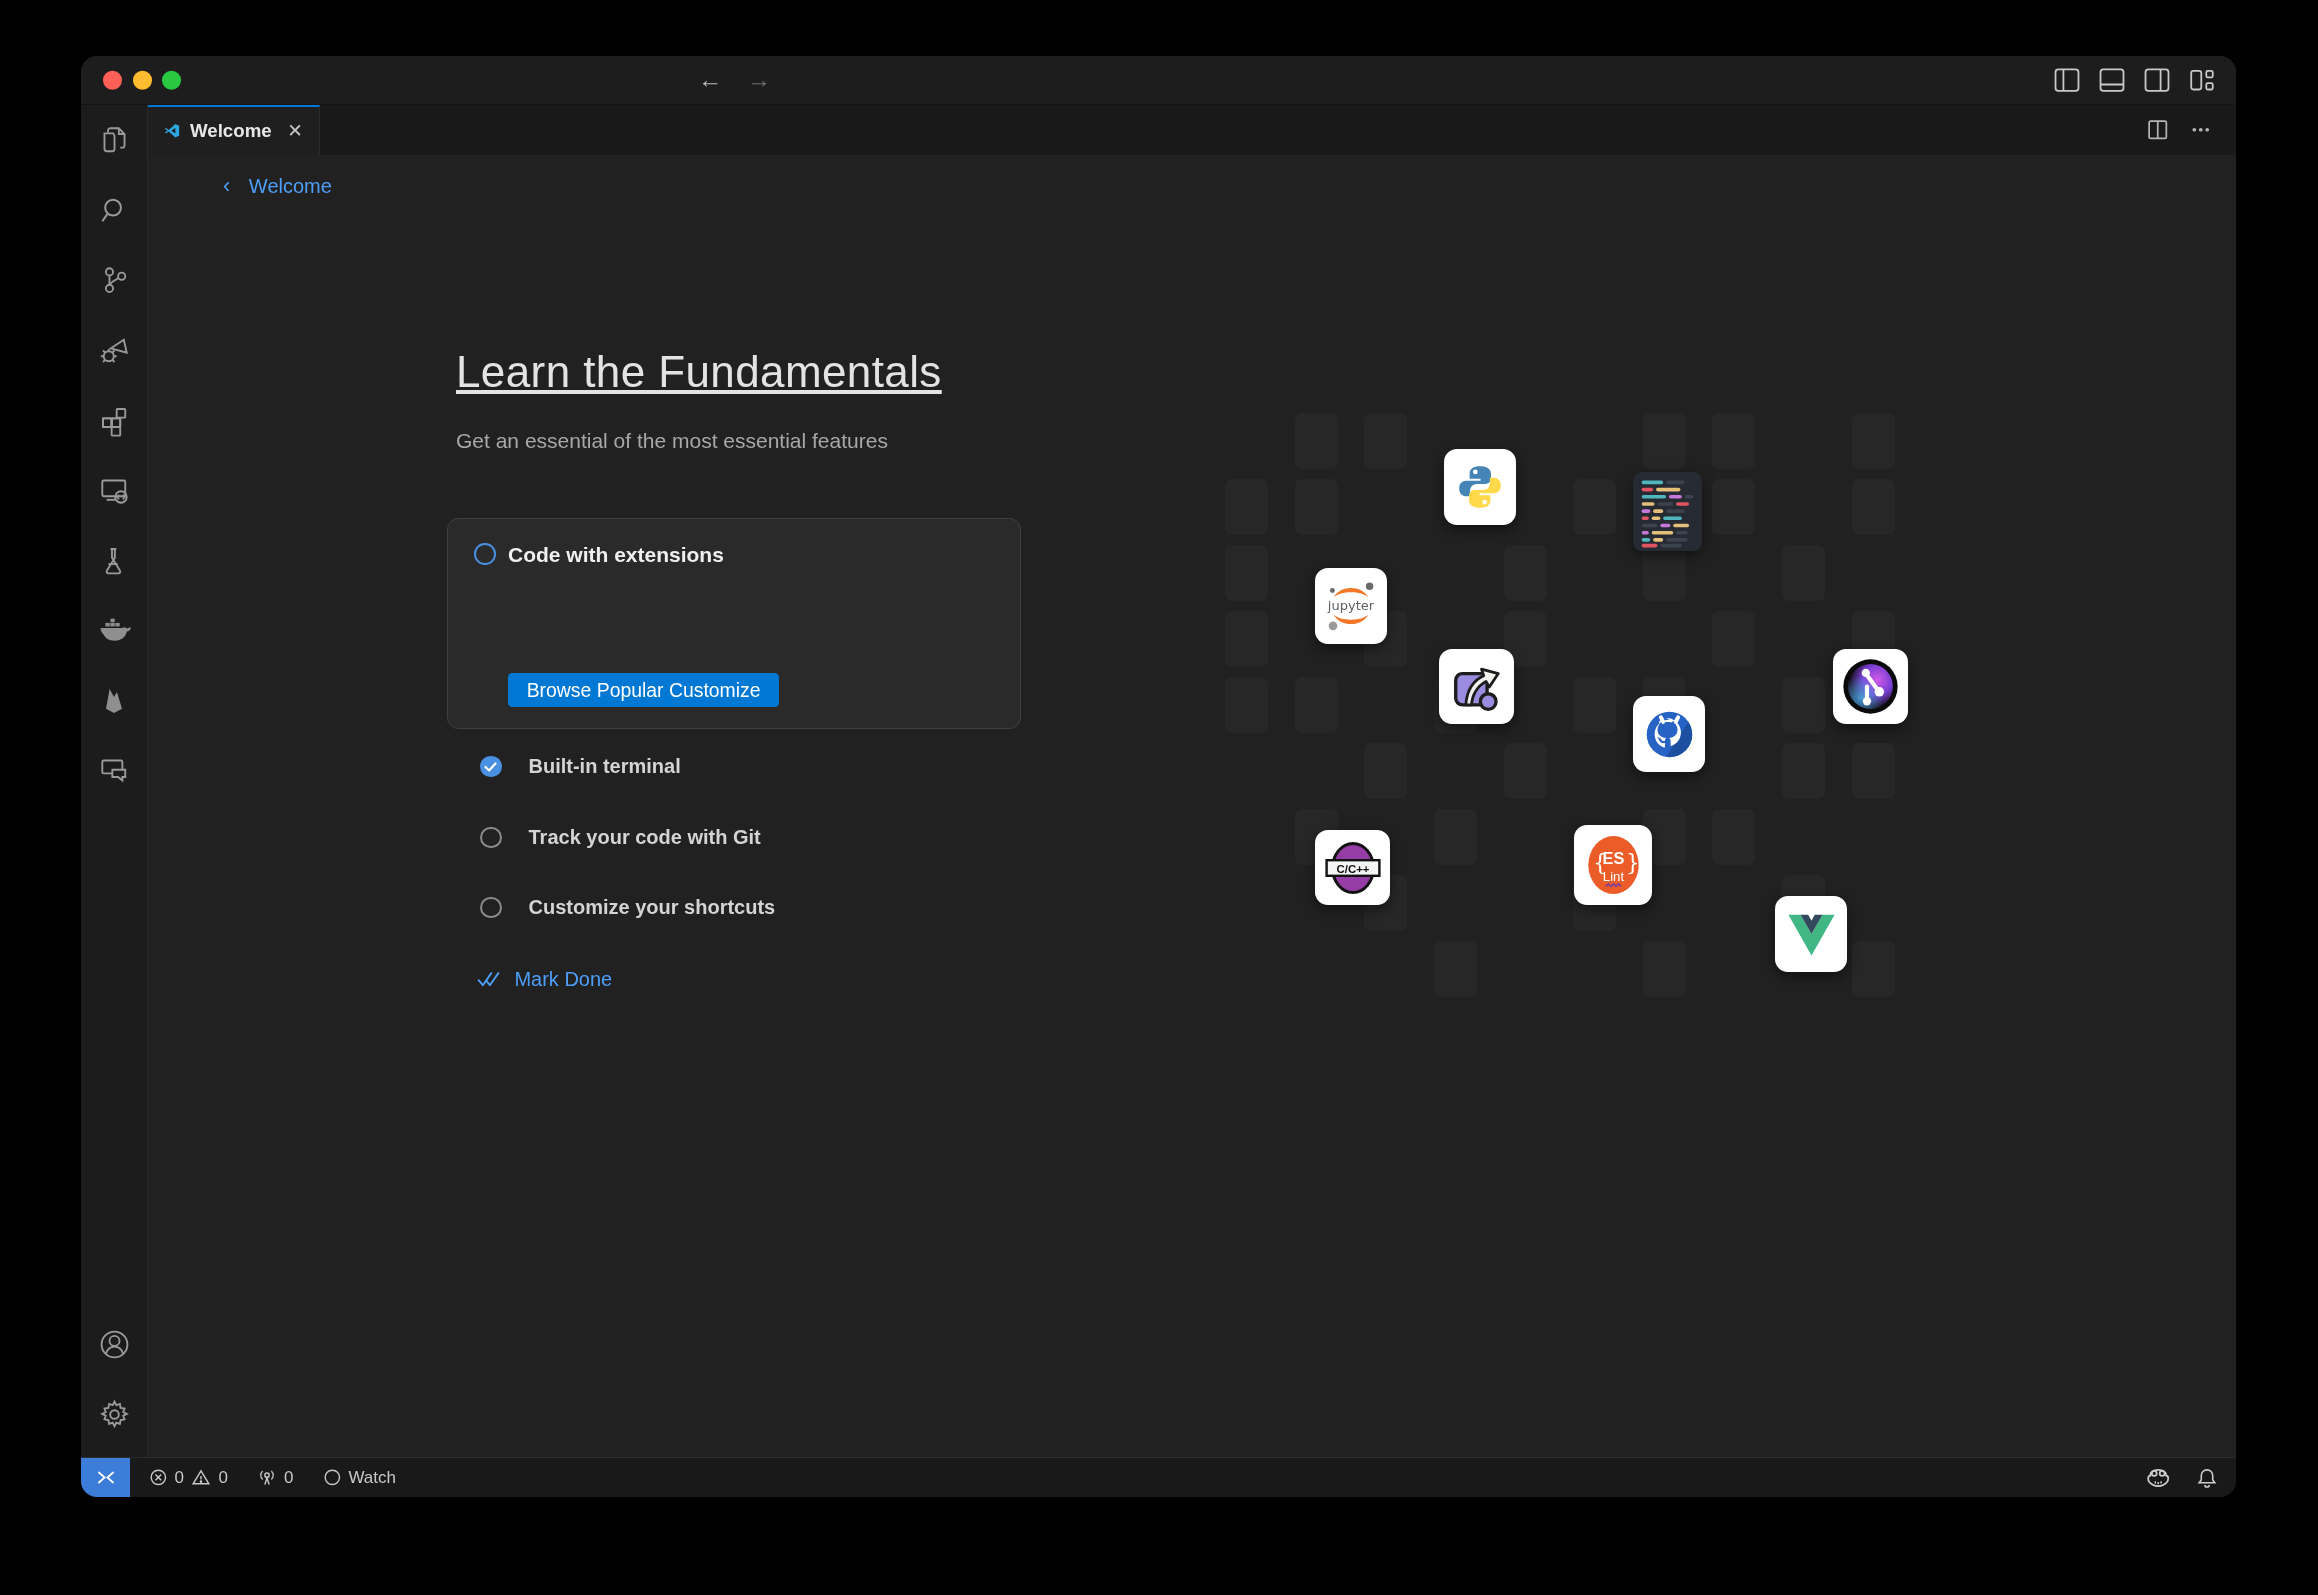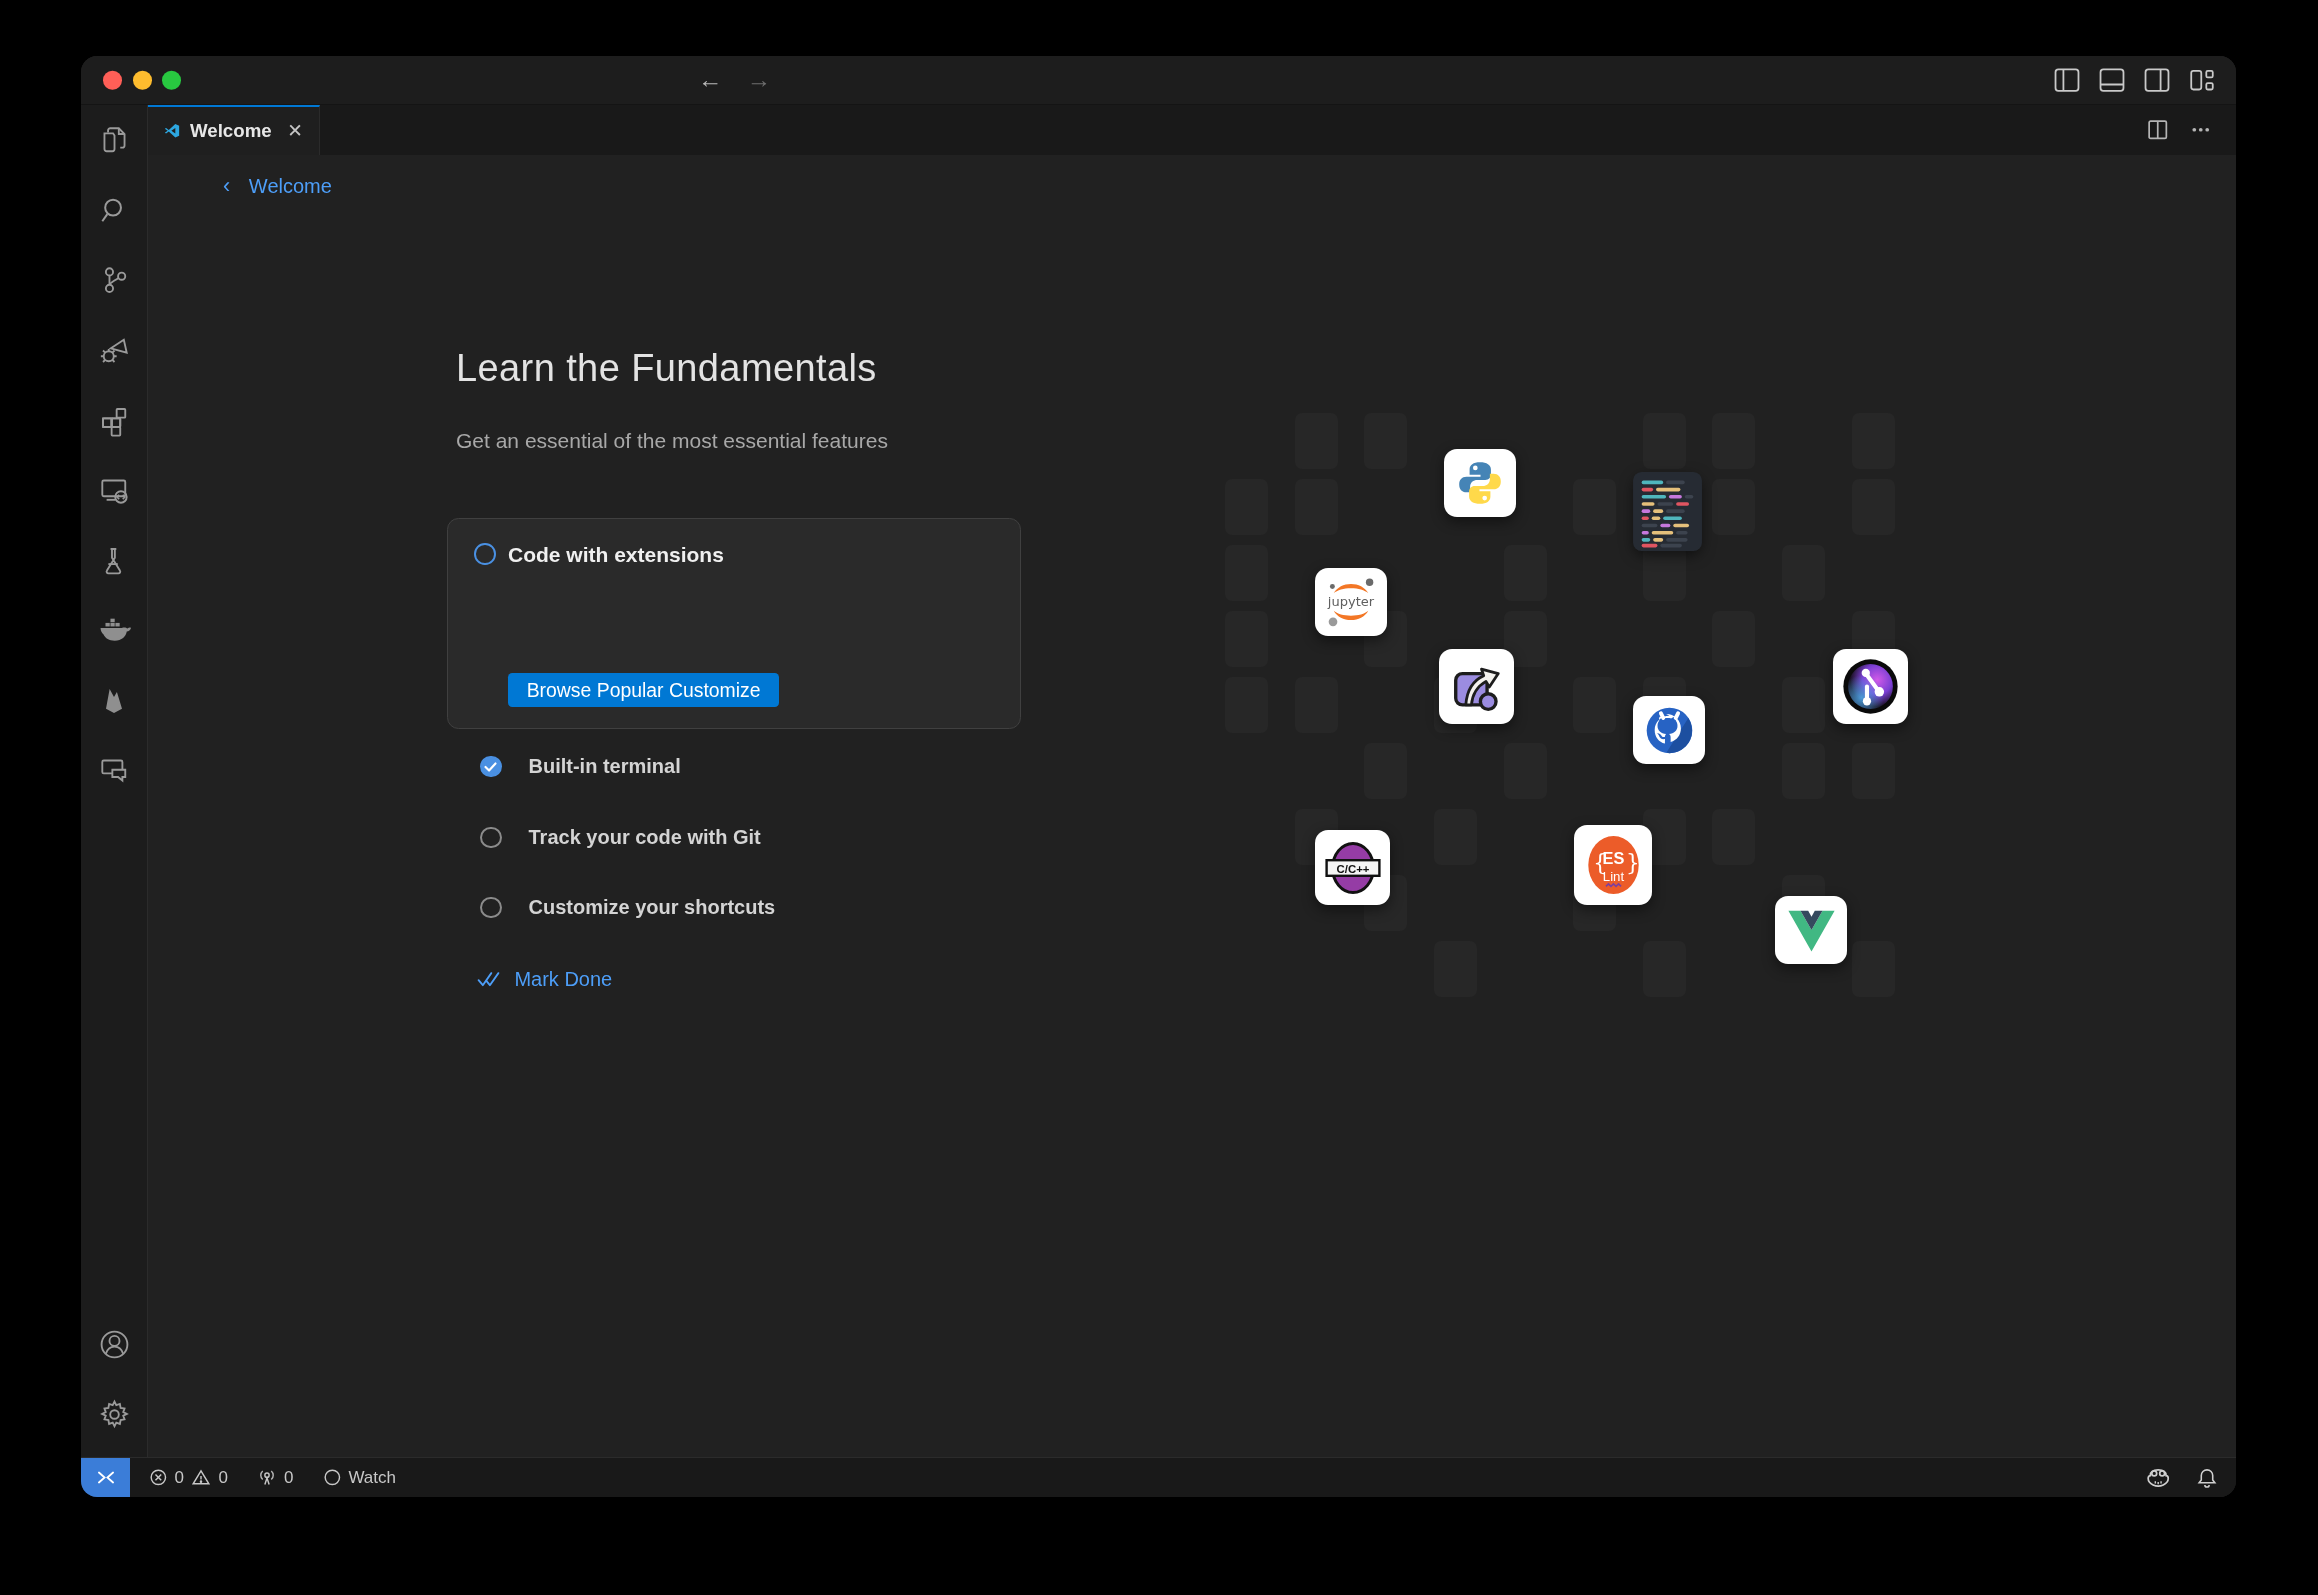--- a/index.html
+++ b/index.html
@@ -29,37 +29,37 @@
   .editregion{flex:1 1 auto;display:flex;flex-direction:column;min-width:0;}
   .tabsbar{height:50px;background:#191919;display:flex;position:relative;flex:0 0 auto;}
   .tab{width:172px;background:#1f1f1f;border-top:2.2px solid #0078d4;border-right:0.7px solid #2b2b2b;display:flex;align-items:center;gap:10px;padding:0 16px;box-sizing:border-box;}
   .tab-label{color:#e7e7e7;font-size:18.7px;font-weight:700;}
   .tab-close{color:#c5c5c5;font-size:18.7px;margin-left:5.7px;}
   .editor-actions{position:absolute;right:24.4px;top:0;height:50px;display:flex;align-items:center;gap:21.5px;color:#b5b5b5;}
   .editor{flex:1 1 auto;background:#212121;position:relative;overflow:hidden;}
   
   .backlink{position:absolute;left:75px;top:18.7px;display:flex;align-items:center;gap:18.7px;color:#4d9ef8;font-size:20px;cursor:pointer;}
   .backlink .chev{font-size:21.5px;}
-  .wk-title{position:absolute;left:308px;top:192px;font-size:38px;font-weight:500;color:#e3e3e3;letter-spacing:0.4px;}
+  .wk-title{position:absolute;left:308px;top:192px;font-size:44px;font-weight:500;color:#e3e3e3;letter-spacing:0.4px;text-decoration:underline;}
   .wk-sub{position:absolute;left:308px;top:274px;font-size:21px;color:#a8a8a8;}
   .stepcard{position:absolute;left:299px;top:363px;width:574px;height:211px;background:#2a2a2a;border:0.7px solid #404040;border-radius:11.5px;box-sizing:border-box;}
   .stepcard .radio{position:absolute;left:26px;top:24.4px;width:21.5px;height:21.5px;border-radius:50%;border:2.2px solid #4a90e2;box-sizing:border-box;}
   .stepcard .sc-title{position:absolute;left:60px;top:24px;font-size:21px;font-weight:700;color:#f0f0f0;}
   .stepcard .sc-desc{position:absolute;left:60px;top:63px;width:480px;font-size:19.4px;line-height:25px;color:#c0c0c0;}
   .stepcard .sc-btn{position:absolute;left:60px;top:154px;height:34px;background:#0078d4;border:none;border-radius:4.3px;color:#fff;font-size:19.4px;font-family:inherit;padding:0 18.7px;display:flex;align-items:center;}
   .steprow{position:absolute;left:332px;display:flex;align-items:center;gap:27px;}
   .steprow .circ{width:21.5px;height:21.5px;border-radius:50%;box-sizing:border-box;}
   .circ.todo{border:2.2px solid #8b8b8b;}
   .circ.done{background:#4a90e2;display:flex;align-items:center;justify-content:center;}
   .steprow .lbl{font-size:20px;font-weight:600;color:#d4d4d4;}
   .markdone{position:absolute;left:329px;top:813px;display:flex;align-items:center;gap:13px;color:#4d9ef8;font-size:20px;cursor:pointer;}
   
   .tilegrid{position:absolute;left:1077px;top:258px;width:725px;height:610px;}
   .tile{position:absolute;width:43px;height:56px;border-radius:7.2px;background:#272727;}
-  .extcard{position:absolute;width:72px;height:68px;background:#fff;border-radius:13px;box-shadow:0 4.3px 13px rgba(0,0,0,.45);display:flex;align-items:center;justify-content:center;}
+  .extcard{position:absolute;width:72px;height:76px;background:#fff;border-radius:13px;box-shadow:0 4.3px 13px rgba(0,0,0,.45);display:flex;align-items:center;justify-content:center;}
   .extcard svg{display:block;}
   .extcard.dark{background:transparent;box-shadow:0 4.3px 13px rgba(0,0,0,.5);}
   
   .statusbar{height:39px;background:#191919;border-top:0.7px solid #2b2b2b;display:flex;align-items:center;position:relative;flex:0 0 auto;color:#c8c8c8;font-size:17px;}
   .remotebtn{width:49px;height:39px;background:#3b7dd8;display:flex;align-items:center;justify-content:center;flex:0 0 auto;}
   .sb-group{display:flex;align-items:center;gap:7.2px;margin-left:18.7px;}
   .sb-right{position:absolute;right:18.7px;top:0;height:39px;display:flex;align-items:center;gap:27px;}
   .sb-right svg{display:block;}
 </style>
 </head>

